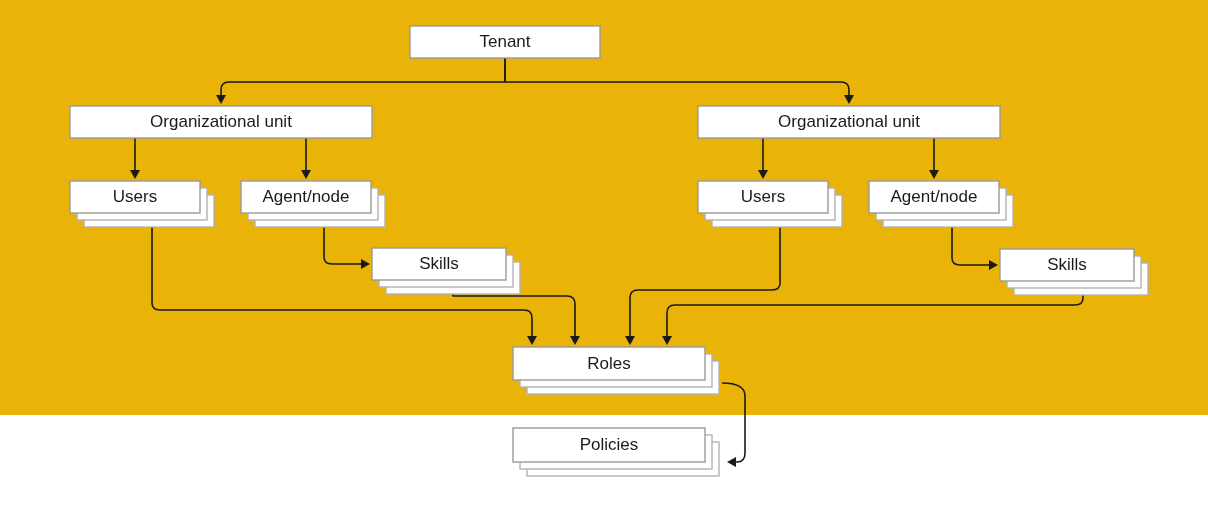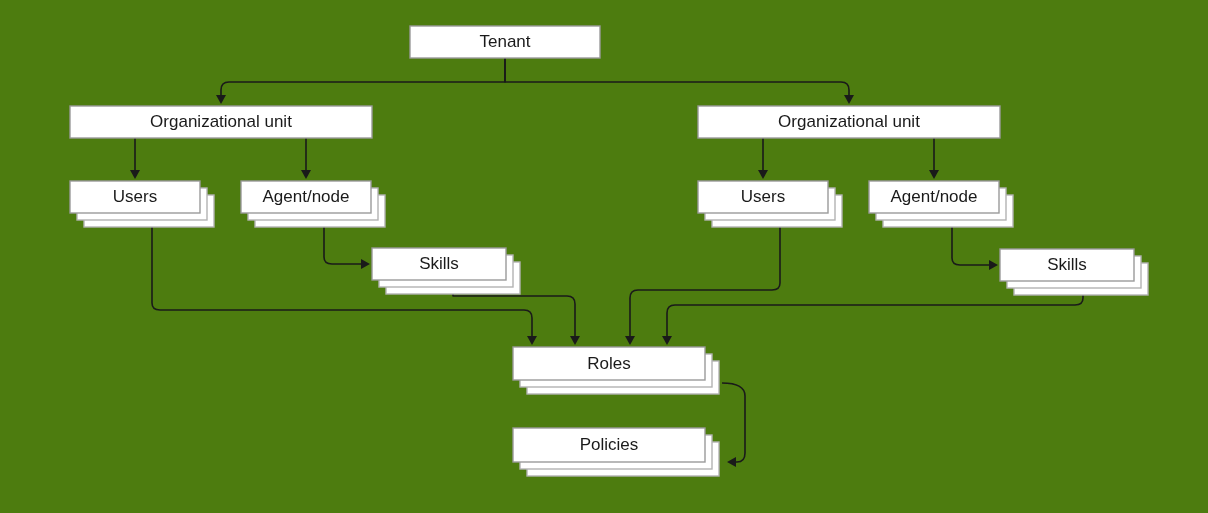--- a/index.html
+++ b/index.html
@@ -9,22 +9,22 @@
   }
   body {
     width: 1208px;
     height: 513px;
     font-family: "Liberation Sans", sans-serif;
     overflow: hidden;
   }
   #diagram-root {
     position: relative;
     width: 1208px;
-    height: 513px;
-    background: #4d7c0f;
+    height: 415px;
+    background: #eab308;
   }
   svg.diagram {
     position: absolute;
     top: 0;
     left: 0;
     width: 1208px;
     height: 513px;
     display: block;
   }
   .node-box {

